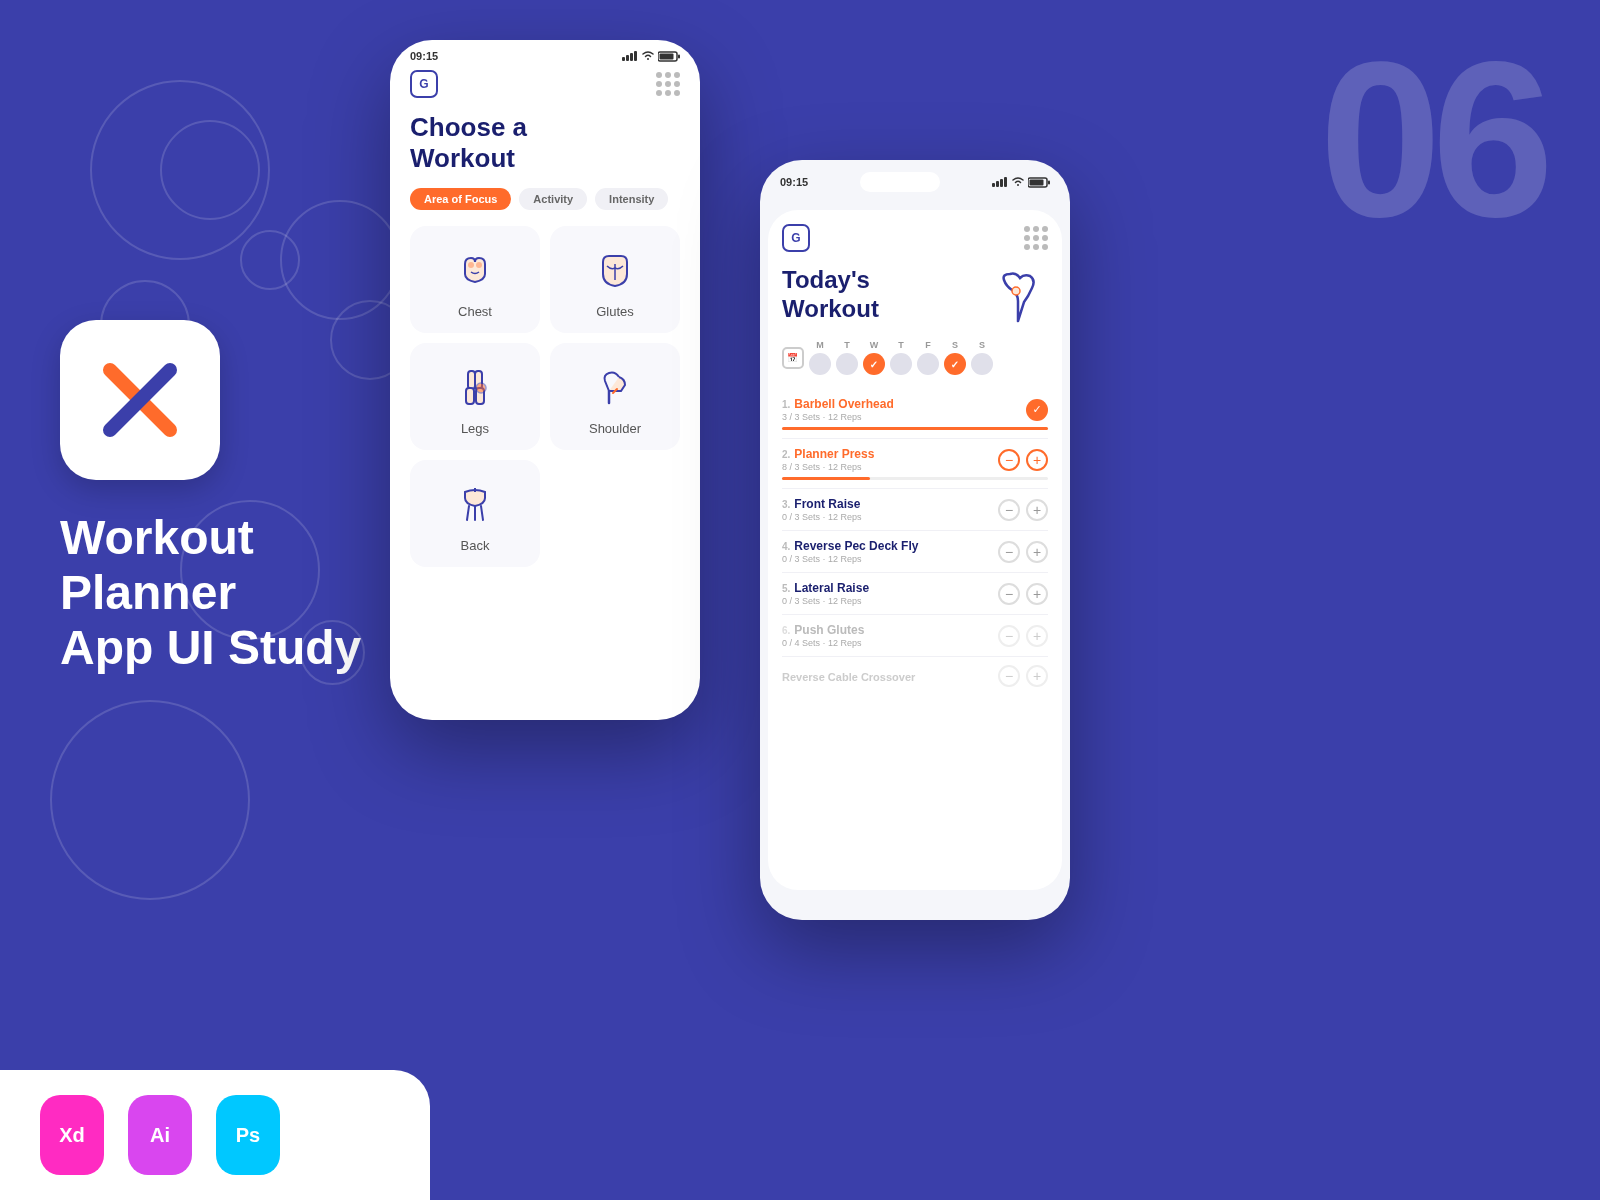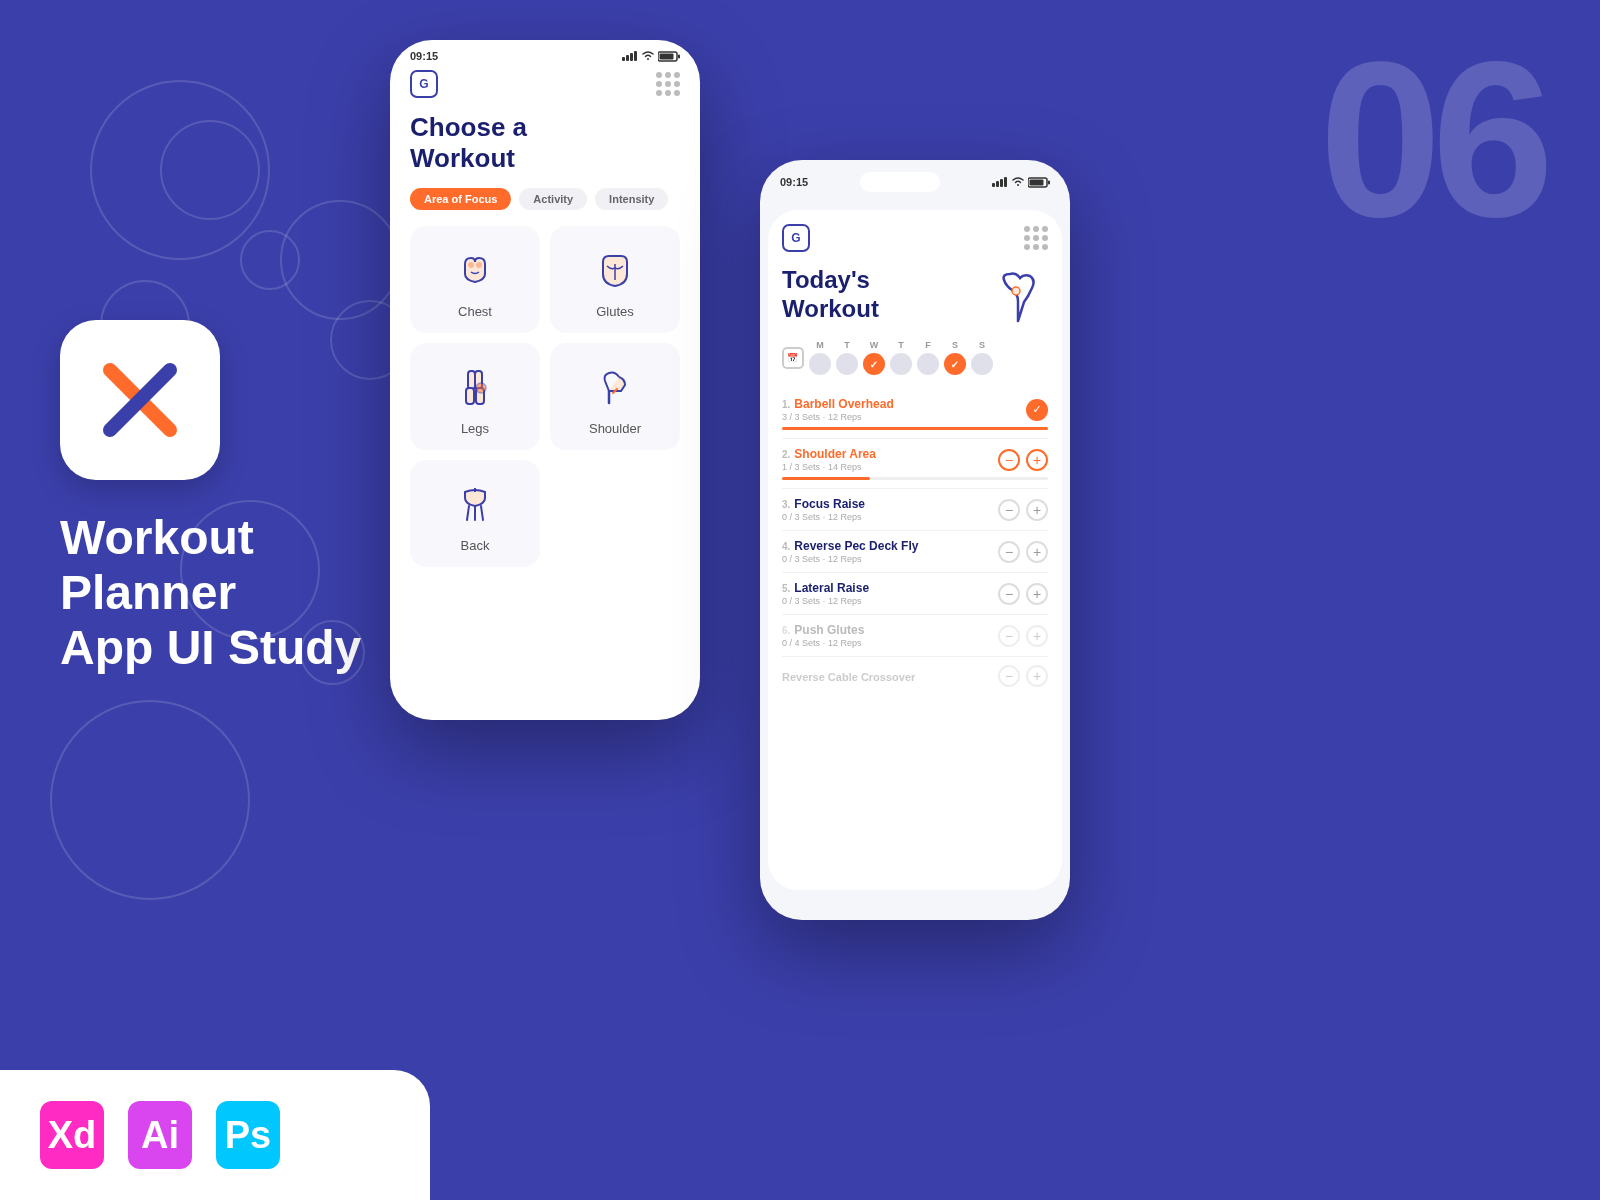--- a/index.html
+++ b/index.html
@@ -69,26 +69,26 @@
       background: white;
       border-radius: 0 36px 0 0;
       display: flex;
       align-items: center;
       gap: 24px;
       padding: 0 40px;
     }
 
     .tool-icon {
       width: 64px;
-      height: 68px;
-      border-radius: 12px;
+      height: 80px;
+      border-radius: 20px;
       display: flex;
       align-items: center;
       justify-content: center;
-      font-size: 38px;
+      font-size: 20px;
       color: white;
       font-weight: 700;
     }
 
     .tool-icon.xd { background: #ff2bc2; }
     .tool-icon.ai { background: #d946ef; }
     .tool-icon.ps { background: #00c8ff; }
 
     
     .phone1 {
@@ -637,40 +637,40 @@
         <div class="exercise-progress">
           <div class="exercise-progress-fill" style="width:100%;"></div>
         </div>
       </div>
 
       <div class="exercise-item">
         <div class="exercise-row">
           <div class="exercise-left">
             <div style="display:flex;align-items:center;gap:4px;">
               <span class="exercise-num">2.</span>
-              <span class="exercise-name orange">Shoulder Area</span>
+              <span class="exercise-name orange">Planner Press</span>
             </div>
-            <div class="exercise-meta">1 / 3 Sets · 14 Reps</div>
+            <div class="exercise-meta">8 / 3 Sets · 12 Reps</div>
           </div>
           <div class="exercise-controls">
             <div class="ctrl-btn orange">−</div>
             <div class="ctrl-btn orange">+</div>
           </div>
         </div>
         <div class="exercise-progress">
           <div class="exercise-progress-fill" style="width:33%;"></div>
         </div>
       </div>
 
       <div class="exercise-item">
         <div class="exercise-row">
           <div class="exercise-left">
             <div style="display:flex;align-items:center;gap:4px;">
               <span class="exercise-num">3.</span>
-              <span class="exercise-name" style="color:#1a1f6e;">Focus Raise</span>
+              <span class="exercise-name" style="color:#1a1f6e;">Front Raise</span>
             </div>
             <div class="exercise-meta">0 / 3 Sets · 12 Reps</div>
           </div>
           <div class="exercise-controls">
             <div class="ctrl-btn">−</div>
             <div class="ctrl-btn">+</div>
           </div>
         </div>
       </div>
 

